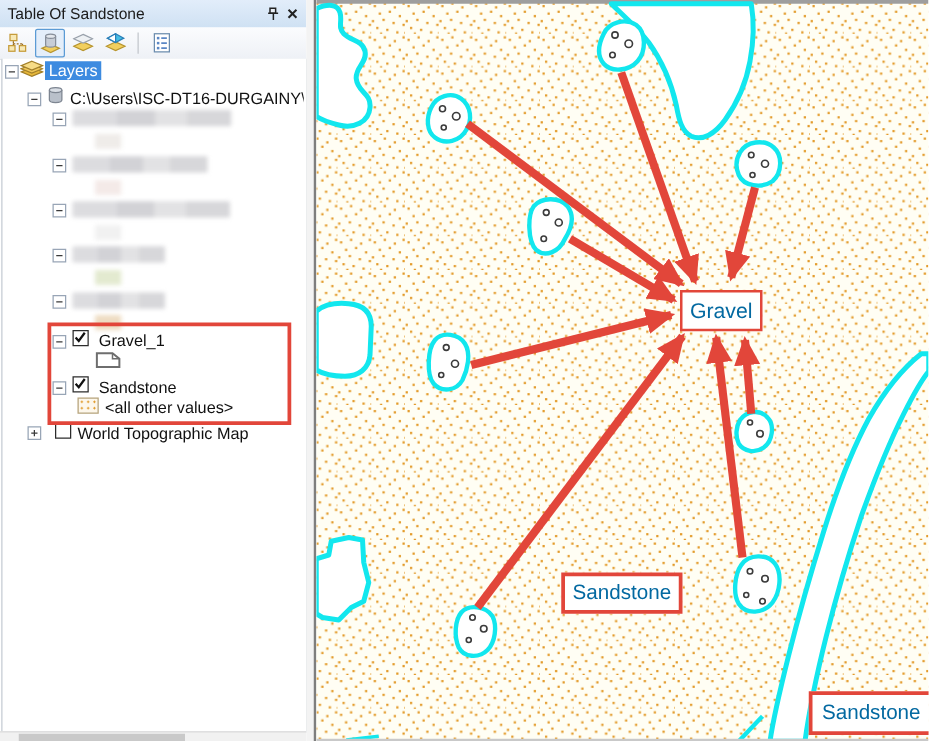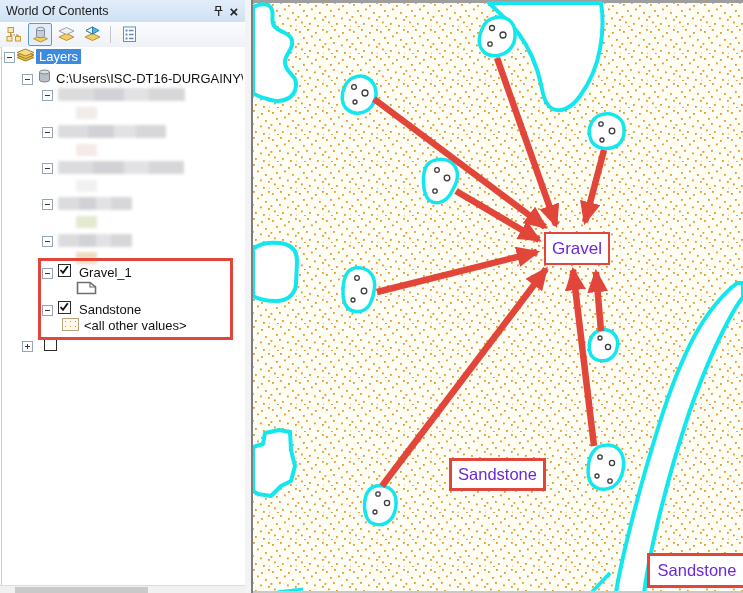--- a/index.html
+++ b/index.html
@@ -30,29 +30,29 @@
     background-color:#fdf7eb;background-image:radial-gradient(#e09a28 0.8px, transparent 1px);background-size:5px 5px;}
   #red-rect{position:absolute;left:38px;top:258px;width:189px;height:76px;border:3px solid #e2463a;pointer-events:none;}
   #hscroll{position:absolute;left:0;top:585px;width:245px;height:8px;background:#f1f1f1;border-top:1px solid #dcdcdc;}
   #hscroll .thumb{position:absolute;left:15px;top:1px;width:133px;height:6px;background:#c9c9c9;}
 
   
   #gap{position:absolute;left:245px;top:0;width:6px;height:593px;background:#f3f3f3;}
   #map-border{position:absolute;left:251px;top:0;width:2px;height:593px;background:#7e7e7e;}
   #map{position:absolute;left:253px;top:0;width:490px;height:593px;overflow:hidden;}
   .maplabel{position:absolute;background:#fff;display:flex;align-items:center;justify-content:center;
-    color:#6d28d9;font-size:17px;box-sizing:border-box;text-align:center;}
+    color:#0369a1;font-size:17px;box-sizing:border-box;text-align:center;}
 </style>
 </head>
 <body>
 
 <div id="app">
 
   <div id="toc-title">
-    <span class="t">World Of Contents</span>
+    <span class="t">Table Of Sandstone</span>
     <span class="titlebtn">
       <svg width="11" height="12" viewBox="0 0 11 12">
           <path d="M3,1.5 h4.5 v4 h-4.5 z" fill="#e9eef5" stroke="#222" stroke-width="1.2"></path>
           <path d="M1.5,5.5 h8 M5.7,5.5 v5.5" stroke="#222" stroke-width="1.2" fill="none"></path>
         </svg>
     </span>
     <span class="titlebtn" style="margin-right:3px;font-size:15px;font-weight:bold;">×</span>
   </div>
 
   <div id="toc-toolbar">
@@ -186,20 +186,23 @@
   </div>
   <span class="stip-swatch" style="left:62px;top:318px;"></span>
   <div class="trow" style="left:84px;top:317px;">
     <span>&lt;all other values&gt;</span>
   </div>
 
   <span class="expander plus" style="left:22px;top:341px;">
       <i></i>
     </span>
   <span class="cbx" style="left:44px;top:338px;"></span>
+  <div class="trow" style="left:62px;top:338px;">
+    <span>World Topographic Map</span>
+  </div>
 
   <div id="red-rect"></div>
 
   <div id="hscroll">
     <div class="thumb"></div>
   </div>
 
   <div id="gap"></div>
   <div id="map-border"></div>
 

